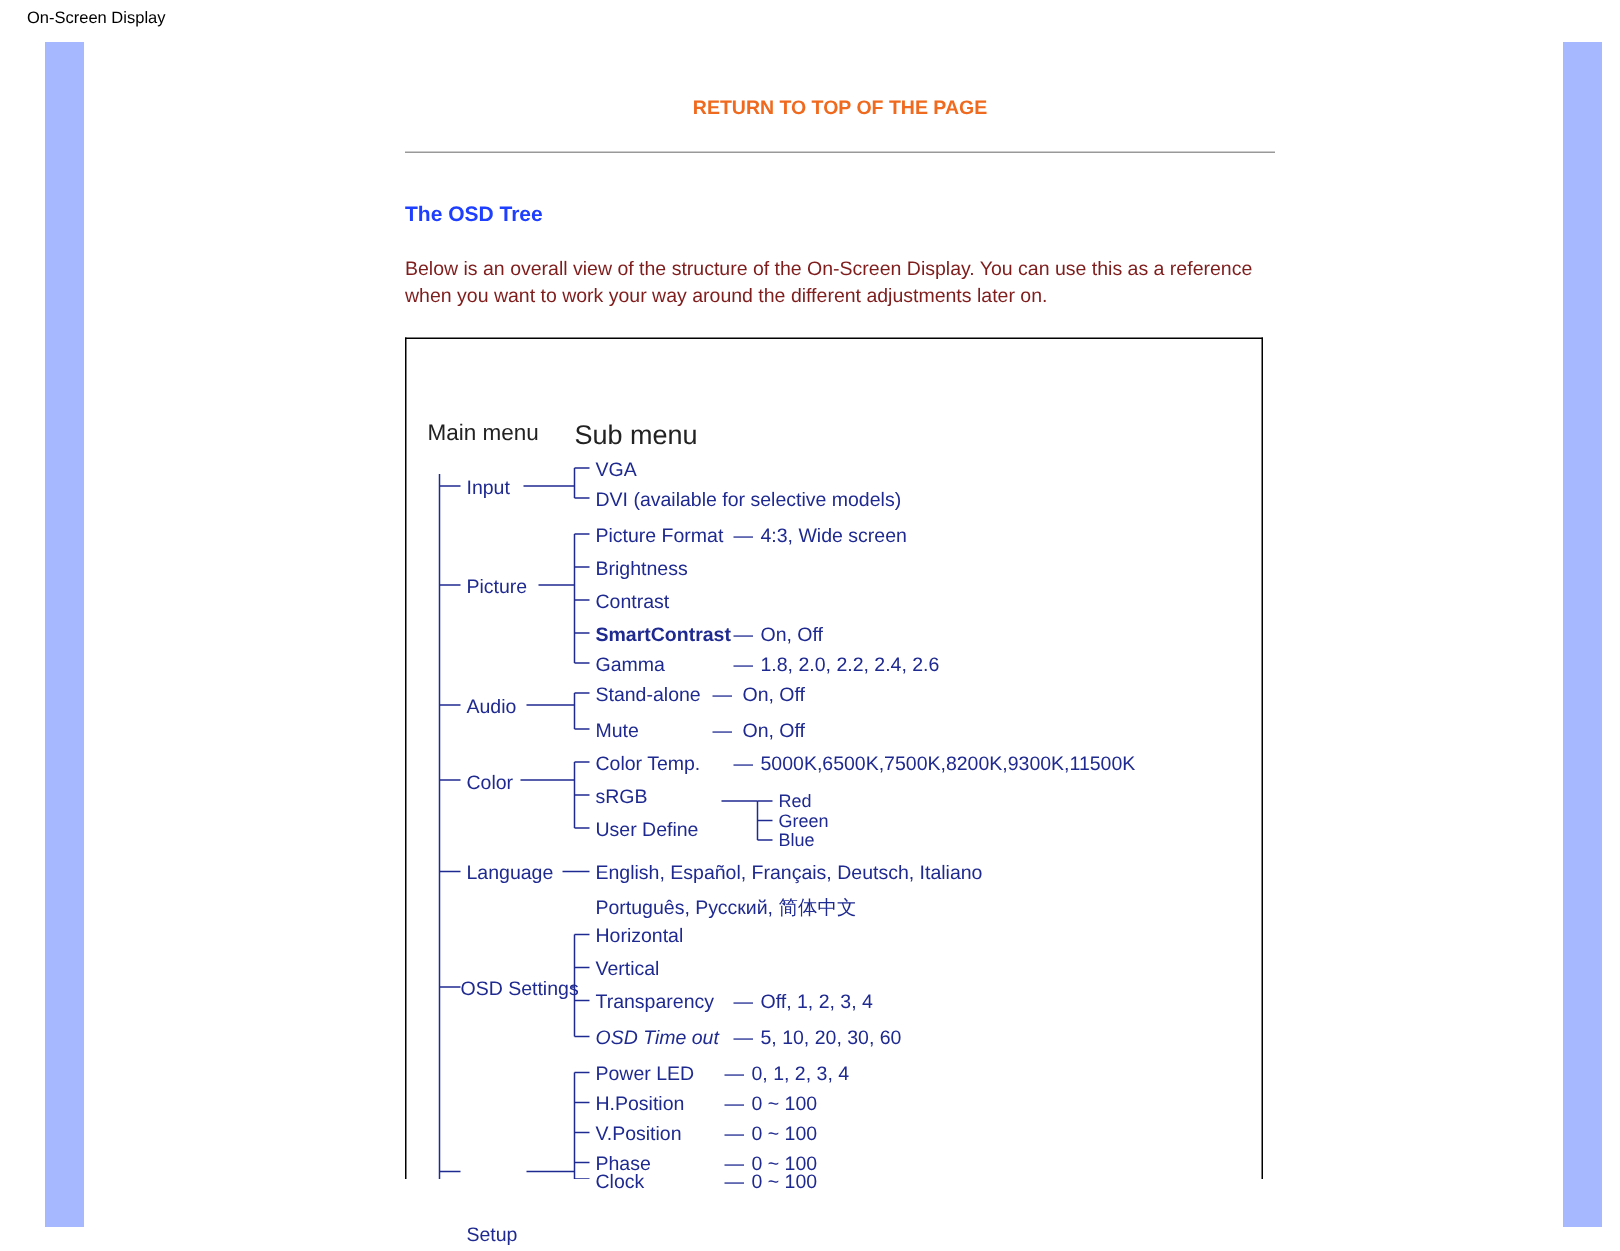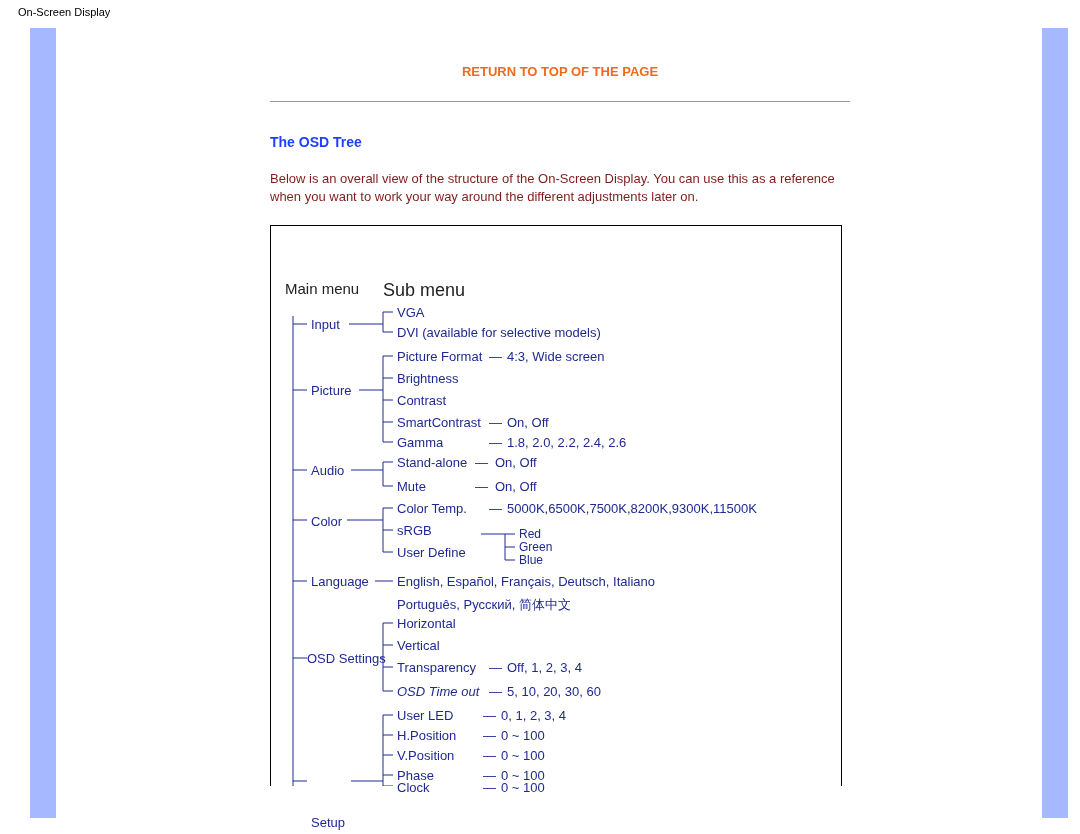--- a/index.html
+++ b/index.html
@@ -214,21 +214,21 @@
       <div class="lbl" style="top:548px;left:40px;margin-top:41px;">Setup</div>
 
       <div class="lbl" style="top:79px; left:126px;">VGA</div>
       <div class="lbl" style="top:99px; left:126px;">DVI (available for selective models)</div>
 
       <div class="lbl" style="top:123px;left:126px;">Picture Format</div>
       <span class="dash" style="top:123px;left:218px;">—</span>
       <div class="lbl" style="top:123px;left:236px;">4:3, Wide screen</div>
       <div class="lbl" style="top:145px;left:126px;">Brightness</div>
       <div class="lbl" style="top:167px;left:126px;">Contrast</div>
-      <div class="lbl" style="top:189px;left:126px;">SmartContrast</div>
+      <div class="lbl" style="top:189px;left:126px;font-weight:bold;">SmartContrast</div>
       <span class="dash" style="top:189px;left:218px;">—</span>
       <div class="lbl" style="top:189px;left:236px;">On, Off</div>
       <div class="lbl" style="top:209px;left:126px;">Gamma</div>
       <span class="dash" style="top:209px;left:218px;">—</span>
       <div class="lbl" style="top:209px;left:236px;">1.8, 2.0, 2.2, 2.4, 2.6</div>
 
       <div class="lbl" style="top:229px;left:126px;">Stand-alone</div>
       <span class="dash" style="top:229px;left:204px;">—</span>
       <div class="lbl" style="top:229px;left:224px;">On, Off</div>
       <div class="lbl" style="top:253px;left:126px;">Mute</div>
@@ -249,21 +249,21 @@
 
       <div class="lbl" style="top:390px;left:126px;">Horizontal</div>
       <div class="lbl" style="top:412px;left:126px;">Vertical</div>
       <div class="lbl" style="top:434px;left:126px;">Transparency</div>
       <span class="dash" style="top:434px;left:218px;">—</span>
       <div class="lbl" style="top:434px;left:236px;">Off, 1, 2, 3, 4</div>
       <div class="lbl" style="top:458px;left:126px;font-style:italic;">OSD Time out</div>
       <span class="dash" style="top:458px;left:218px;">—</span>
       <div class="lbl" style="top:458px;left:236px;">5, 10, 20, 30, 60</div>
 
-      <div class="lbl" style="top:482px;left:126px;">User LED</div>
+      <div class="lbl" style="top:482px;left:126px;">Power LED</div>
       <span class="dash" style="top:482px;left:212px;">—</span>
       <div class="lbl" style="top:482px;left:230px;">0, 1, 2, 3, 4</div>
       <div class="lbl" style="top:502px;left:126px;">H.Position</div>
       <span class="dash" style="top:502px;left:212px;">—</span>
       <div class="lbl" style="top:502px;left:230px;">0 ~ 100</div>
       <div class="lbl" style="top:522px;left:126px;">V.Position</div>
       <span class="dash" style="top:522px;left:212px;">—</span>
       <div class="lbl" style="top:522px;left:230px;">0 ~ 100</div>
       <div class="lbl" style="top:542px;left:126px;">Phase</div>
       <span class="dash" style="top:542px;left:212px;">—</span>

